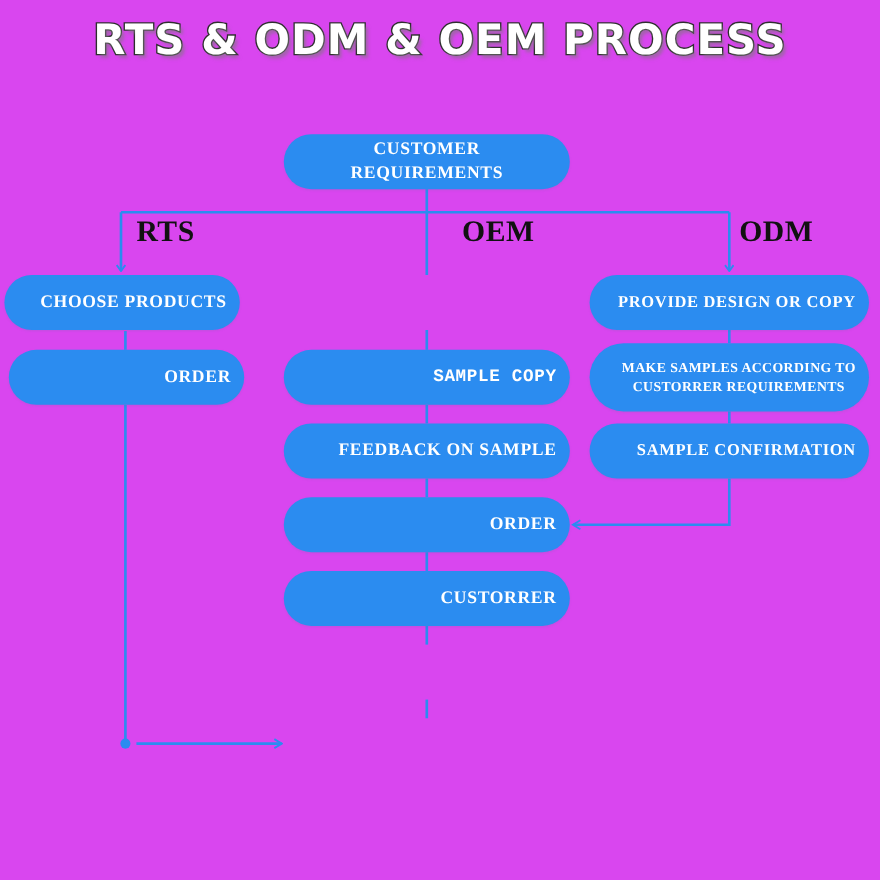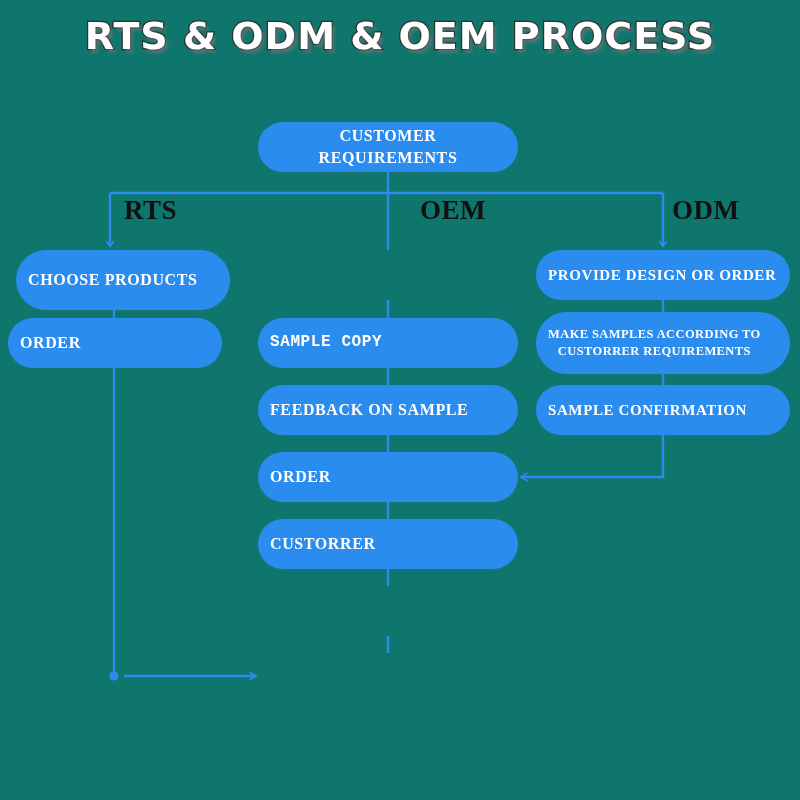--- a/index.html
+++ b/index.html
@@ -10,21 +10,21 @@
   body {
     width: 800px;
     height: 800px;
     font-family: "Liberation Serif", serif;
     overflow: hidden;
   }
   #stage {
     position: relative;
     width: 800px;
     height: 800px;
-    background: #0f766e;
+    background: #d946ef;
   }
 
   
   #title {
     position: absolute;
     left: 0;
     top: 14px;
     width: 800px;
     text-align: center;
     font-family: "DejaVu Sans", sans-serif;
@@ -47,21 +47,21 @@
     height: 800px;
   }
 
   
   .node {
     position: absolute;
     background: #2b8cf0;
     border-radius: 999px;
     display: flex;
     align-items: center;
-    justify-content: flex-start;
+    justify-content: flex-end;
     box-sizing: border-box;
     color: #ffffff;
     font-weight: 700;
     text-align: center;
     line-height: 1.35;
     letter-spacing: 0.6px;
     z-index: 3;
     box-shadow: 0 1px 2px rgba(90,120,150,0.18);
   }
   .node .label {
@@ -138,42 +138,42 @@
   </svg>
 
   <div class="branch-label" style="left:124px; top:195px;">RTS</div>
   <div class="branch-label" style="left:396px; top:195px;margin-left:24px;">OEM</div>
   <div class="branch-label" style="left:672px; top:195px;text-align:right;">ODM</div>
 
   <div class="node fs-lg" style="left:258px; top:122px; width:260px; height:50px;">
     <span class="label">CUSTOMER REQUIREMENTS</span>
   </div>
 
-  <div class="node fs-lg" style="left:16px; top:250px; width:214px; height:60px;">
+  <div class="node fs-lg" style="left:4px; top:250px; width:214px; height:50px;">
     <span class="label">CHOOSE PRODUCTS</span>
   </div>
   <div class="node fs-lg" style="left:8px; top:318px; width:214px; height:50px;">
     <span class="label">ORDER</span>
   </div>
 
   <div class="node fs-lg" style="left:258px; top:318px; width:260px; height:50px;font-family:Liberation Mono, monospace;">
     <span class="label">SAMPLE COPY</span>
   </div>
   <div class="node fs-lg" style="left:258px; top:385px; width:260px; height:50px;">
     <span class="label">FEEDBACK ON SAMPLE</span>
   </div>
   <div class="node fs-lg" style="left:258px; top:452px; width:260px; height:50px;">
     <span class="label">ORDER</span>
   </div>
   <div class="node fs-lg" style="left:258px; top:519px; width:260px; height:50px;">
     <span class="label">CUSTORRER</span>
   </div>
 
   <div class="node fs-md" style="left:536px; top:250px; width:254px; height:50px;">
-    <span class="label">PROVIDE DESIGN OR ORDER</span>
+    <span class="label">PROVIDE DESIGN OR COPY</span>
   </div>
   <div class="node fs-sm" style="left:536px; top:312px; width:254px; height:62px;">
     <span class="label">MAKE SAMPLES ACCORDING TO
 CUSTORRER REQUIREMENTS</span>
   </div>
   <div class="node fs-md" style="left:536px; top:385px; width:254px; height:50px;">
     <span class="label">SAMPLE CONFIRMATION</span>
   </div>
 
 </div>

